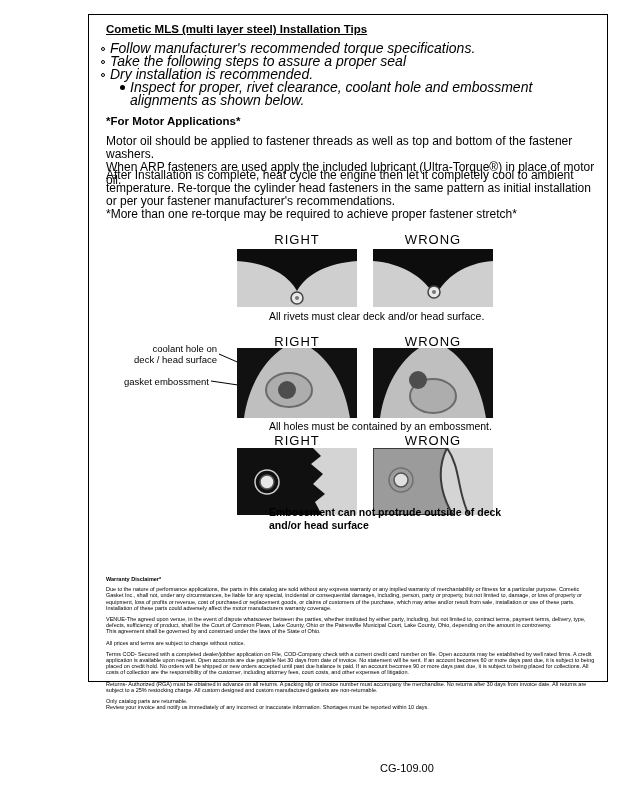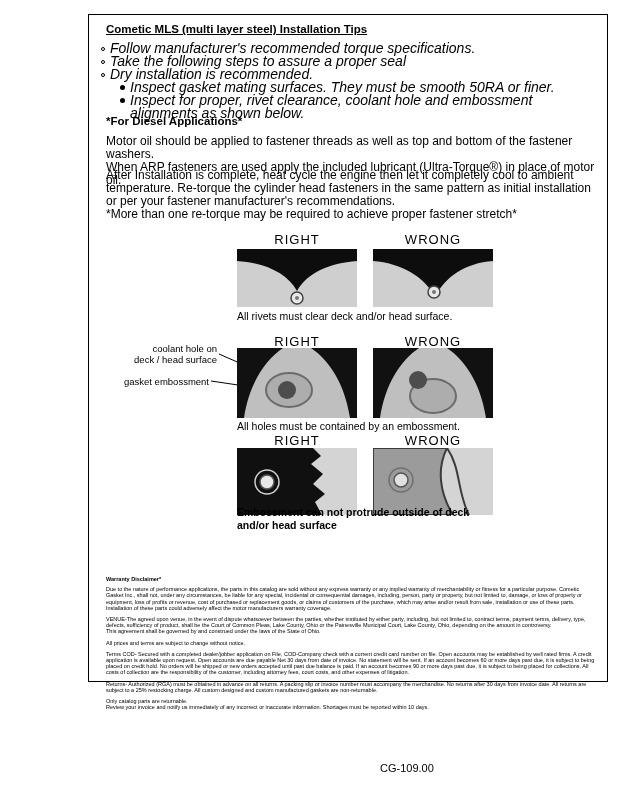--- a/index.html
+++ b/index.html
@@ -22,21 +22,21 @@
   .bullet-circle { flex: 0 0 auto; width: 4px; height: 4px; border: 1px solid #000; border-radius: 50%; margin: 4.5px 5px 0 0; }
   .bullet-dot { flex: 0 0 auto; width: 5px; height: 5px; background: #000; border-radius: 50%; margin: 4px 5px 0 0; }
   .diesel-heading { left: 17px; top: 100px; font-size: 11.5px; font-weight: 700; }
   .para { left: 17px; width: 494px; font-size: 12px; line-height: 13px; white-space: pre-line; }
   .p1 { top: 120px; } .p2 { top: 154px; } .p3 { top: 193px; }
   .diagrams { left: 0; top: 215px; width: 520px; height: 325px; }
   .diagrams > * { position: absolute; }
   .dg-label { width: 120px; text-align: center; font-size: 13px; letter-spacing: 1px; }
   .dg-img { width: 120px; }
   .dg-img svg { display: block; }
-  .dg-caption { font-size: 10.5px; line-height: 13px; }
+  .dg-caption { font-size: 10.5px; line-height: 13px; margin-left: 32px; }
   .callout { font-size: 9.5px; line-height: 11px; text-align: right; }
   .callout-lines { left: 0; top: 0; pointer-events: none; }
   .disclaimer { left: 17px; top: 561px; width: 492px; font-size: 5.5px; line-height: 6.2px; }
   .disc-heading { font-weight: 700; margin: 0 0 4px 0; }
   .fine { margin: 0 0 5px 0; white-space: pre-line; }
   .footer { position: absolute; left: 380px; top: 762px; font-size: 11px; }
 </style>
 </head>
 <body>
 
@@ -53,29 +53,25 @@
       <div class="tip-item">
         <span class="bullet-circle"></span>
         <span>Take the following steps to assure a proper seal</span>
       </div>
       <div class="tip-item">
         <span class="bullet-circle"></span>
         <span>Dry installation is recommended.</span>
       </div>
       <div class="tip-item sub">
         <span class="bullet-dot"></span>
-        <span>Inspect gasket mating surfaces.  They must be smooth 50RA or finer.</span>
-      </div>
-      <div class="tip-item sub">
-        <span class="bullet-dot"></span>
         <span>Inspect for proper, rivet clearance, coolant hole and embossment alignments as shown below.</span>
       </div>
     </div>
 
-    <div class="diesel-heading">*For Diesel Applications*</div>
+    <div class="diesel-heading">*For Motor Applications*</div>
     <div class="para p1">Motor oil should be applied to fastener threads as well as top and bottom of the fastener washers.
 When ARP fasteners are used apply the included lubricant (Ultra-Torque®) in place of motor oil.</div>
     <div class="para p2">After Installation is complete, heat cycle the engine then let it completely cool to ambient
 temperature. Re-torque the cylinder head fasteners in the same pattern as initial installation
 or per your fastener manufacturer's recommendations.</div>
     <div class="para p3">*More than one re-torque may be required to achieve proper fastener stretch*</div>
 
     <div class="diagrams">
 
       <svg class="callout-lines" width="520" height="325" viewBox="0 0 520 325">

